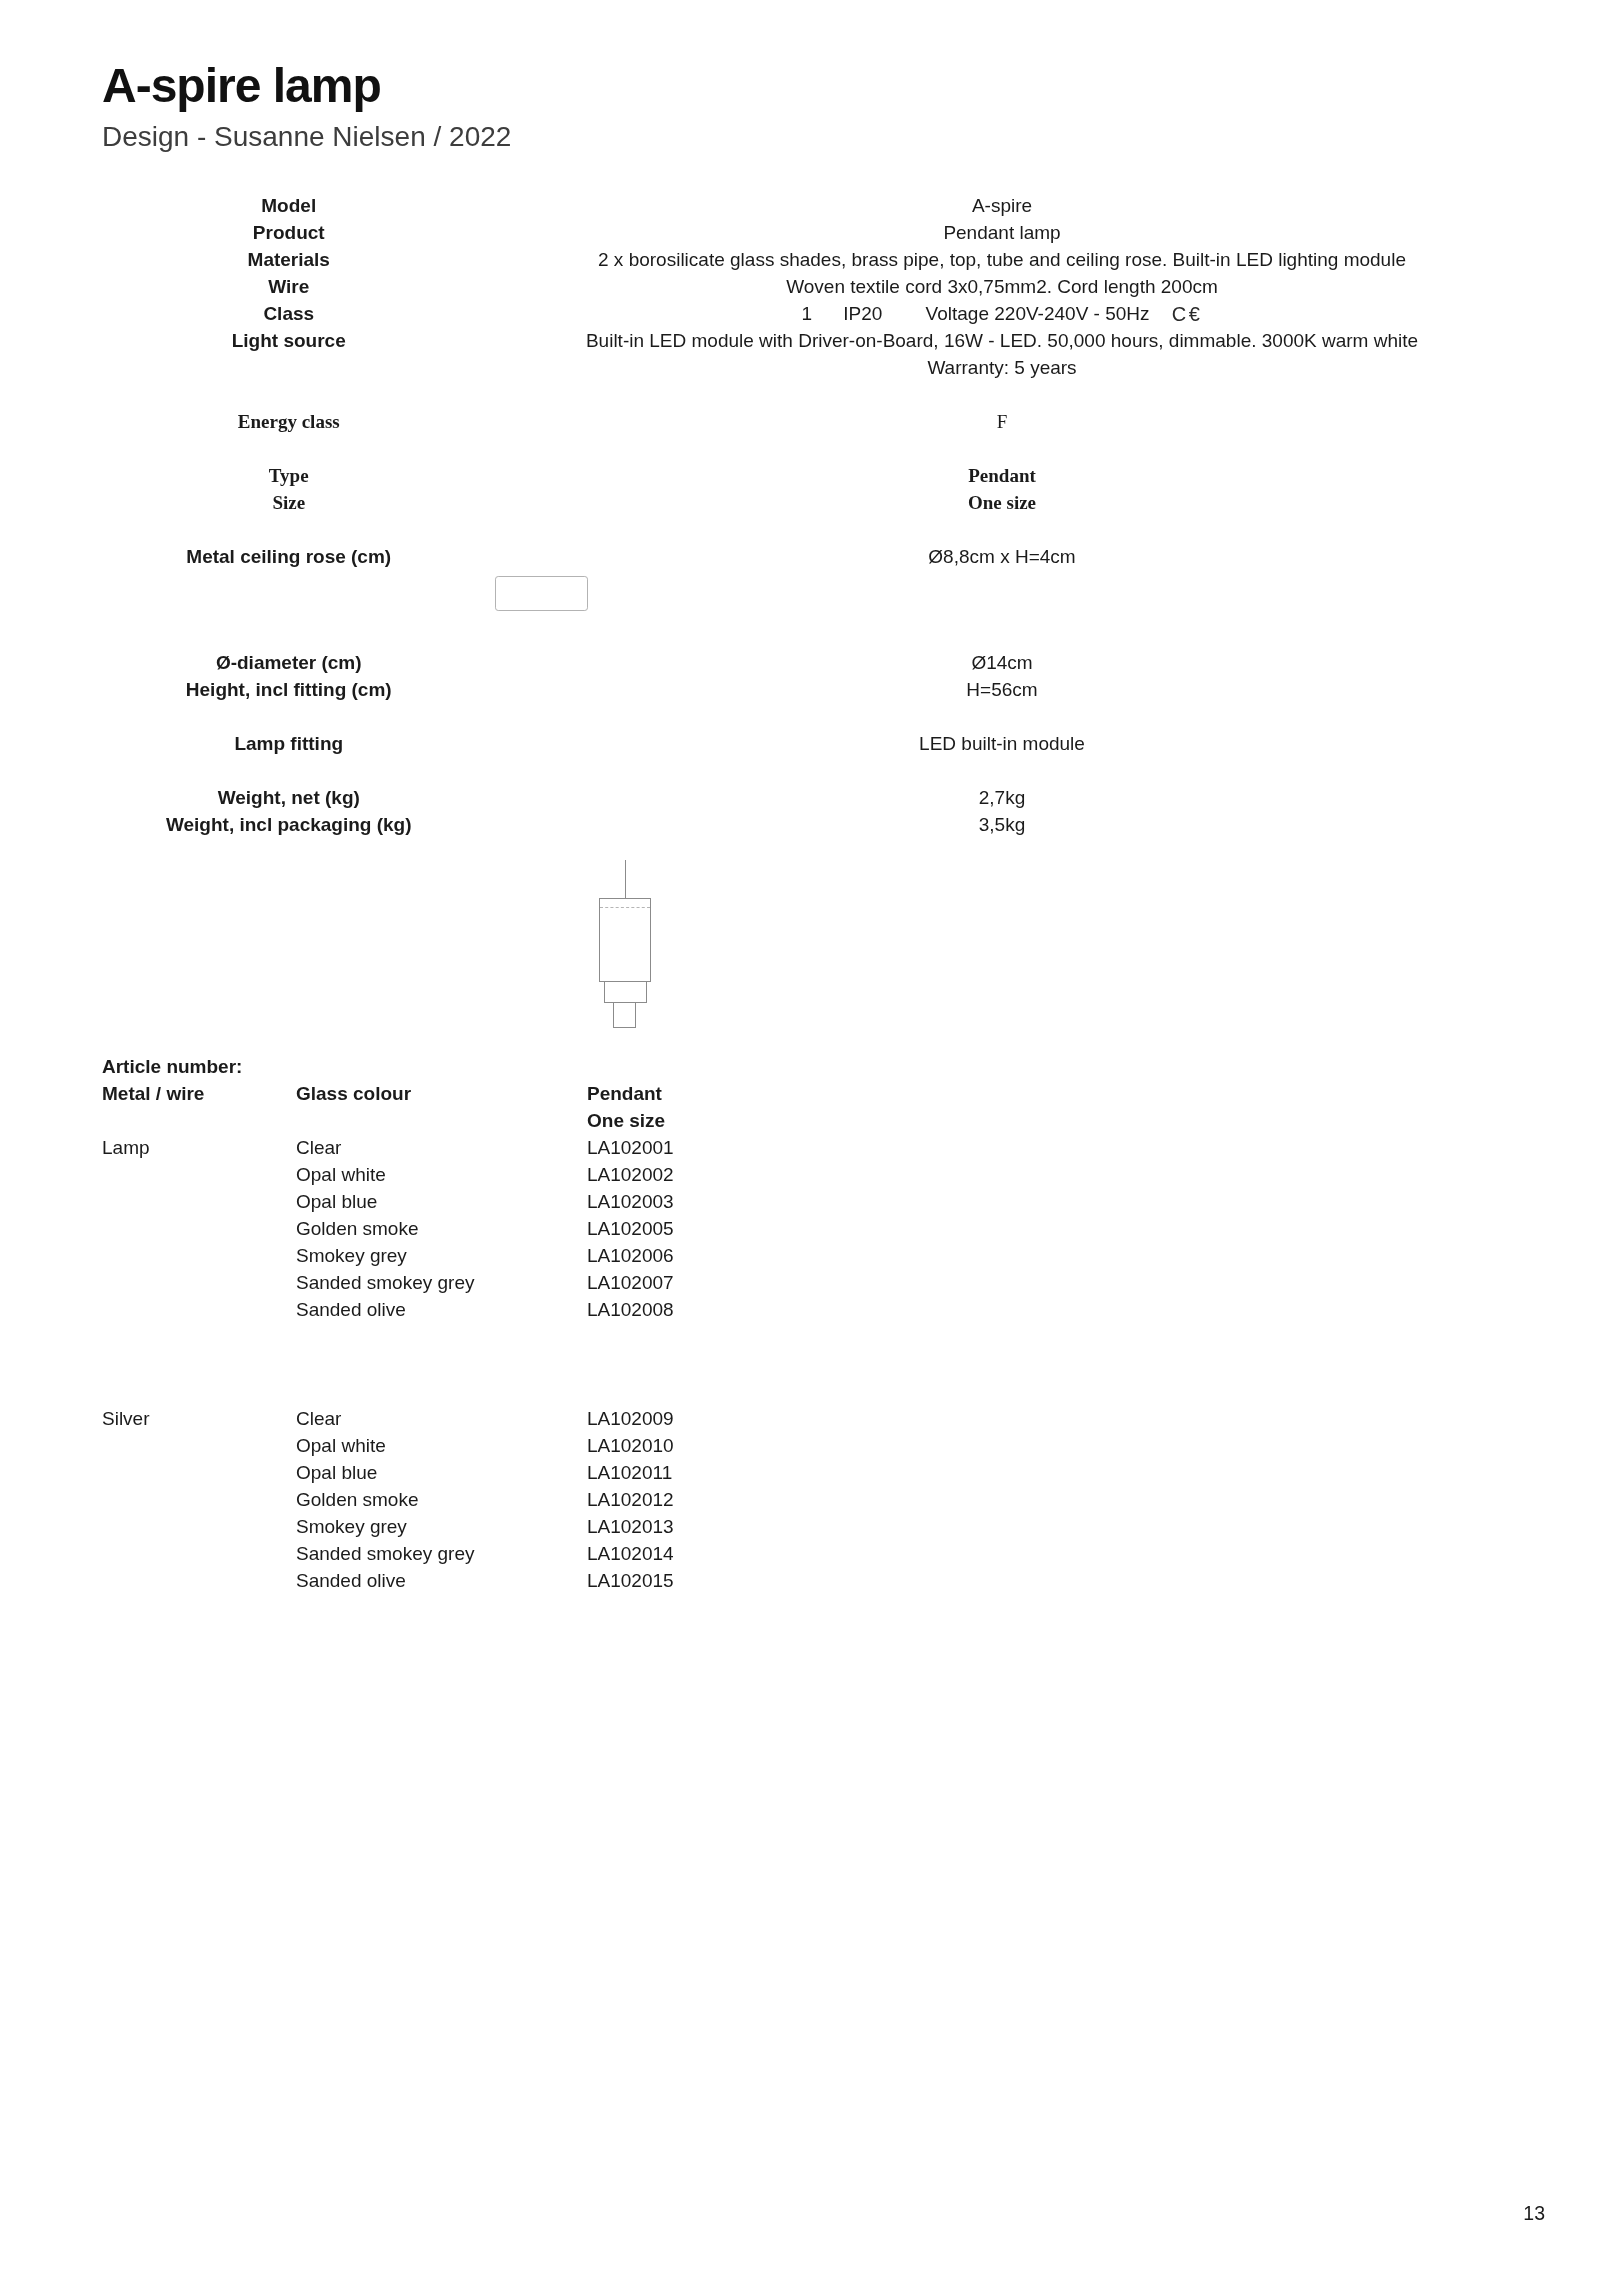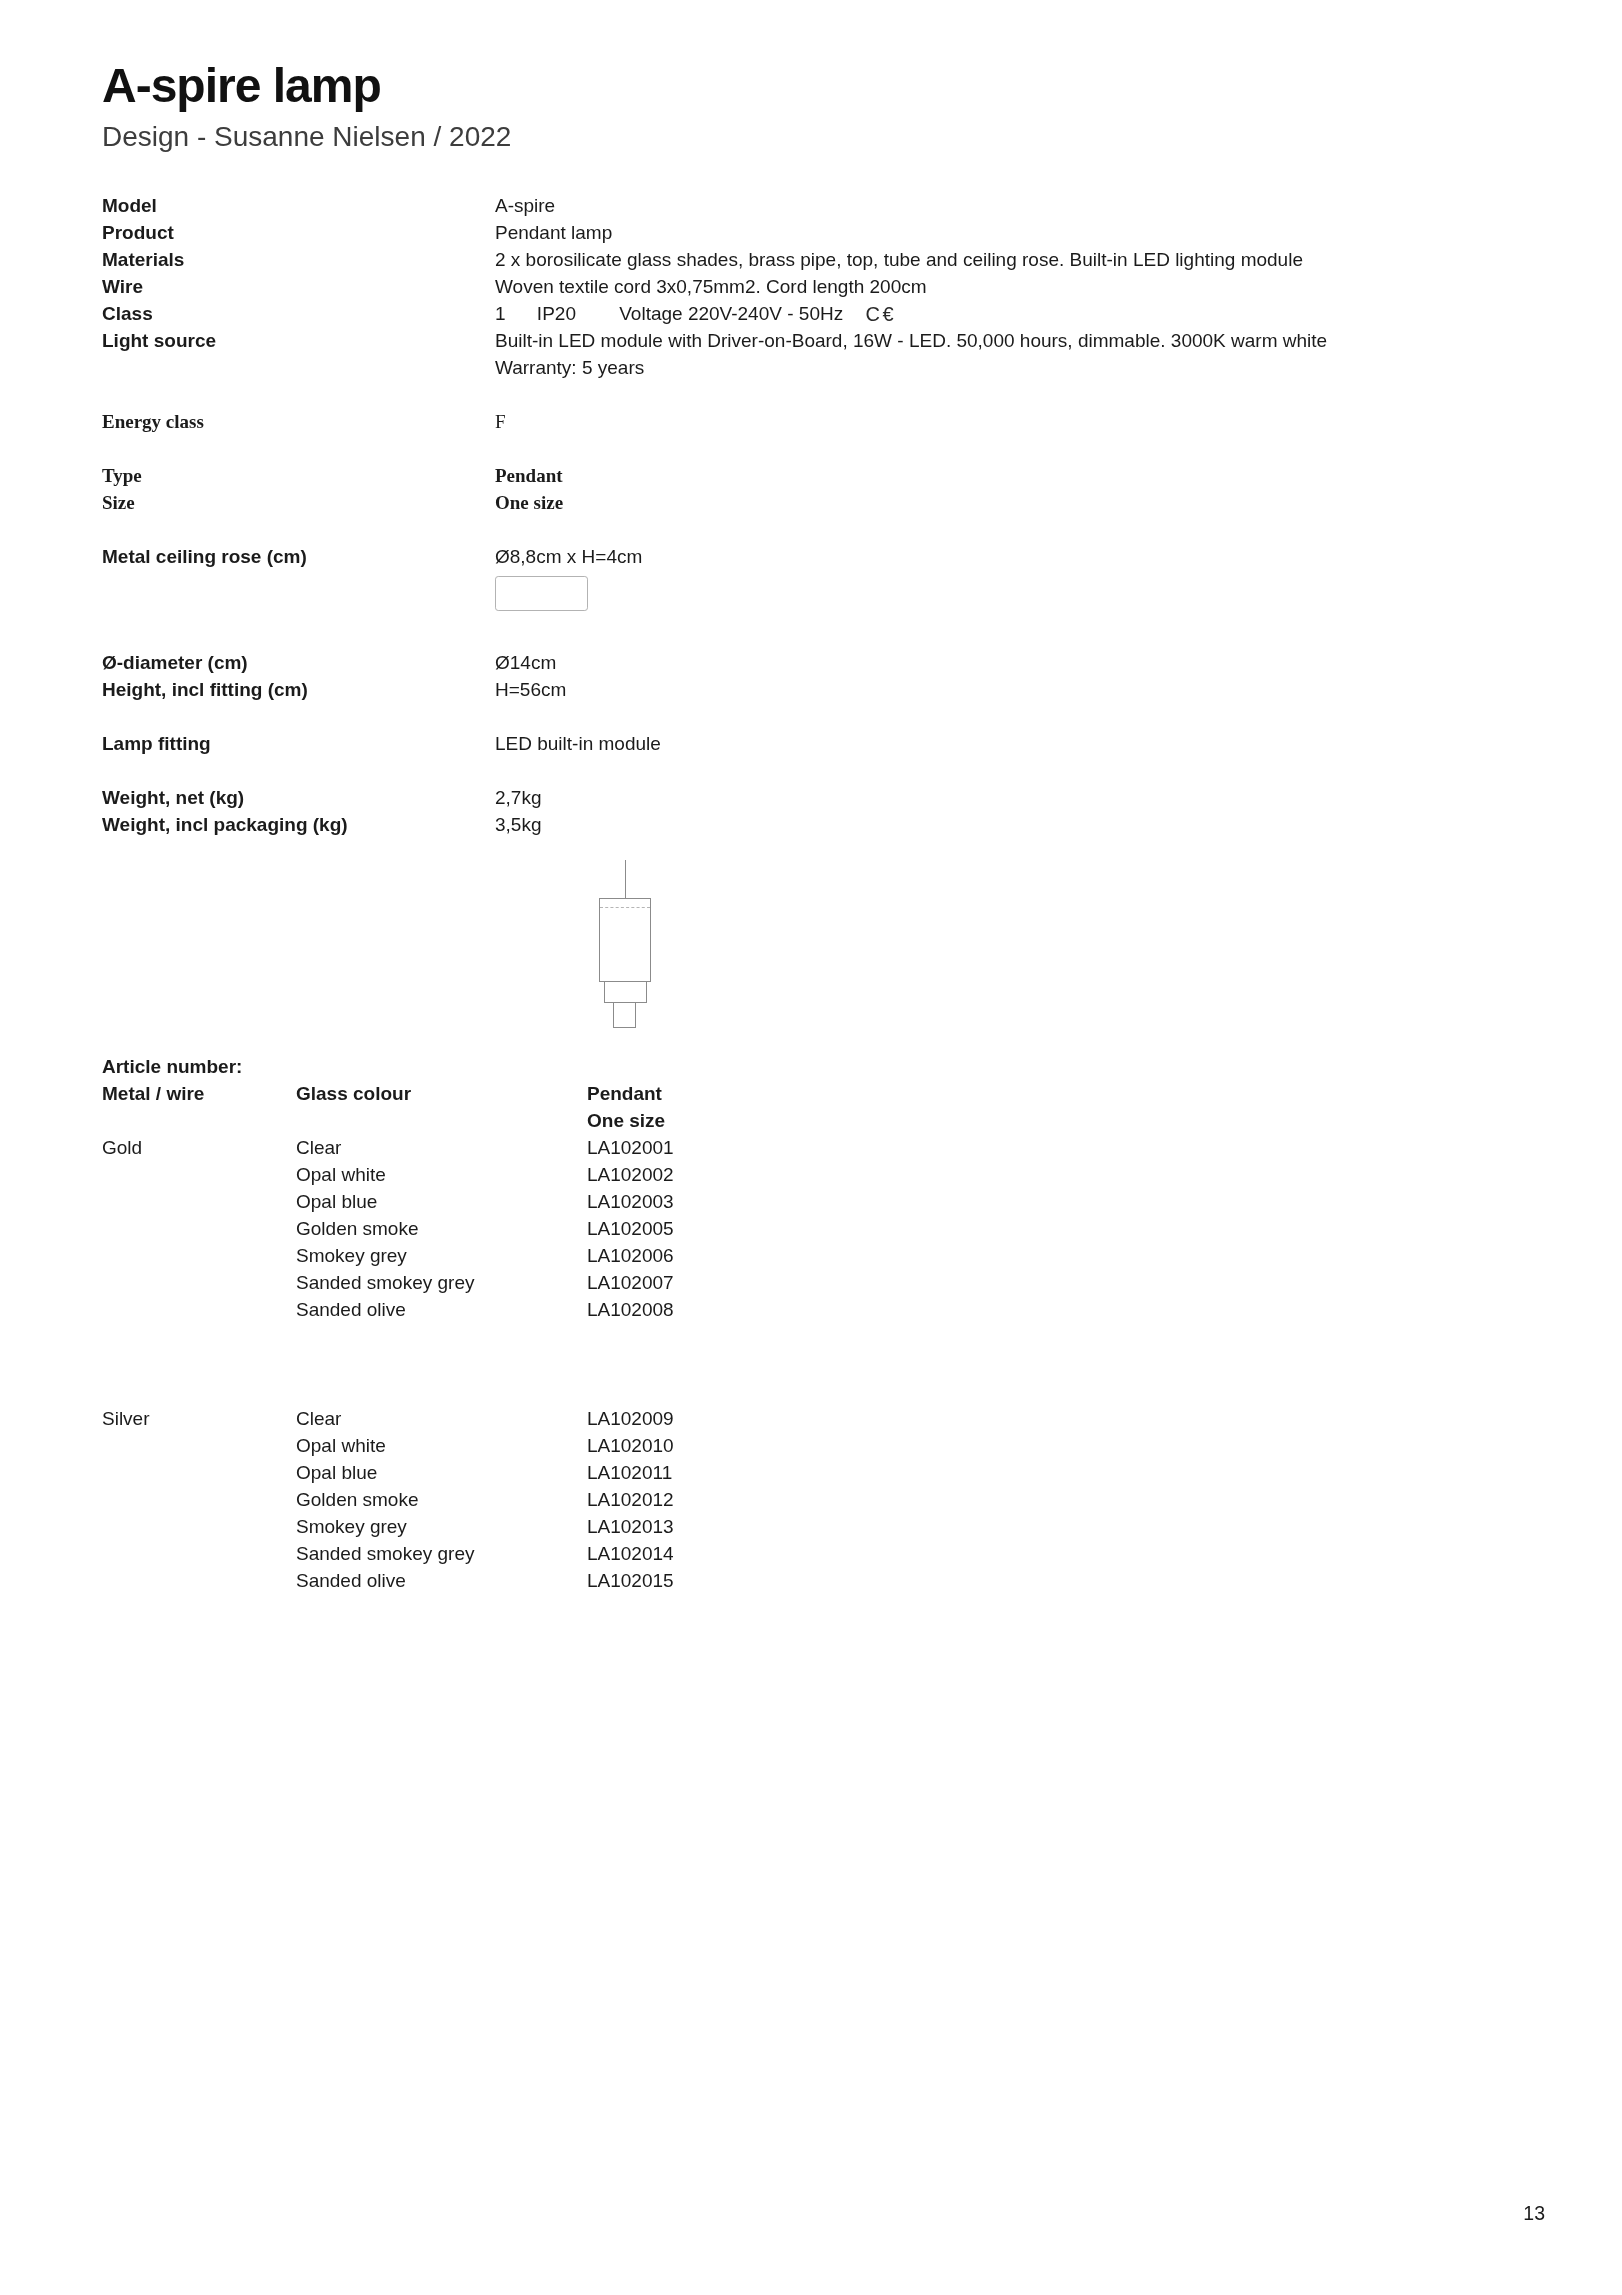--- a/index.html
+++ b/index.html
@@ -26,21 +26,21 @@
   }
   .subtitle {
     margin-top: 10.4px;
     font-size: 28px;
     line-height: 26px;
     color: #3d3d3d;
   }
 
   .spec-block { margin-top: 42px; }
   .block-gap { margin-top: 27px; font-family: Liberation Serif, serif; }
-  .spec-row { display: flex; align-items: flex-start; }
+  .spec-row { display: flex; align-items: flex-start; text-align: center; }
   .spec-label { flex: 0 0 393px; font-weight: 700; padding-right: 19.5px; }
   .spec-value { flex: 1 1 auto; max-width: 1014px; }
   .bold { font-weight: 700; }
 
   .class-value span { display: inline-block; }
   .class-num { margin-right: 26px; }
   .class-ip { margin-right: 38px; }
   .class-volt { margin-right: 17px; }
   .ce-mark {
     font-size: 20px;
@@ -202,21 +202,21 @@
       <div class="art-col1">Metal / wire</div>
       <div class="art-col2">Glass colour</div>
       <div class="art-col3">
         <div>Pendant</div>
         <div>One size</div>
       </div>
     </div>
 
     <div>
       <div class="art-row">
-        <div class="art-col1">Gold</div>
+        <div class="art-col1">Lamp</div>
         <div class="art-col2">Clear</div>
         <div class="art-col3">LA102001</div>
       </div>
       <div class="art-row">
         <div class="art-col1"></div>
         <div class="art-col2">Opal white</div>
         <div class="art-col3">LA102002</div>
       </div>
       <div class="art-row">
         <div class="art-col1"></div>

